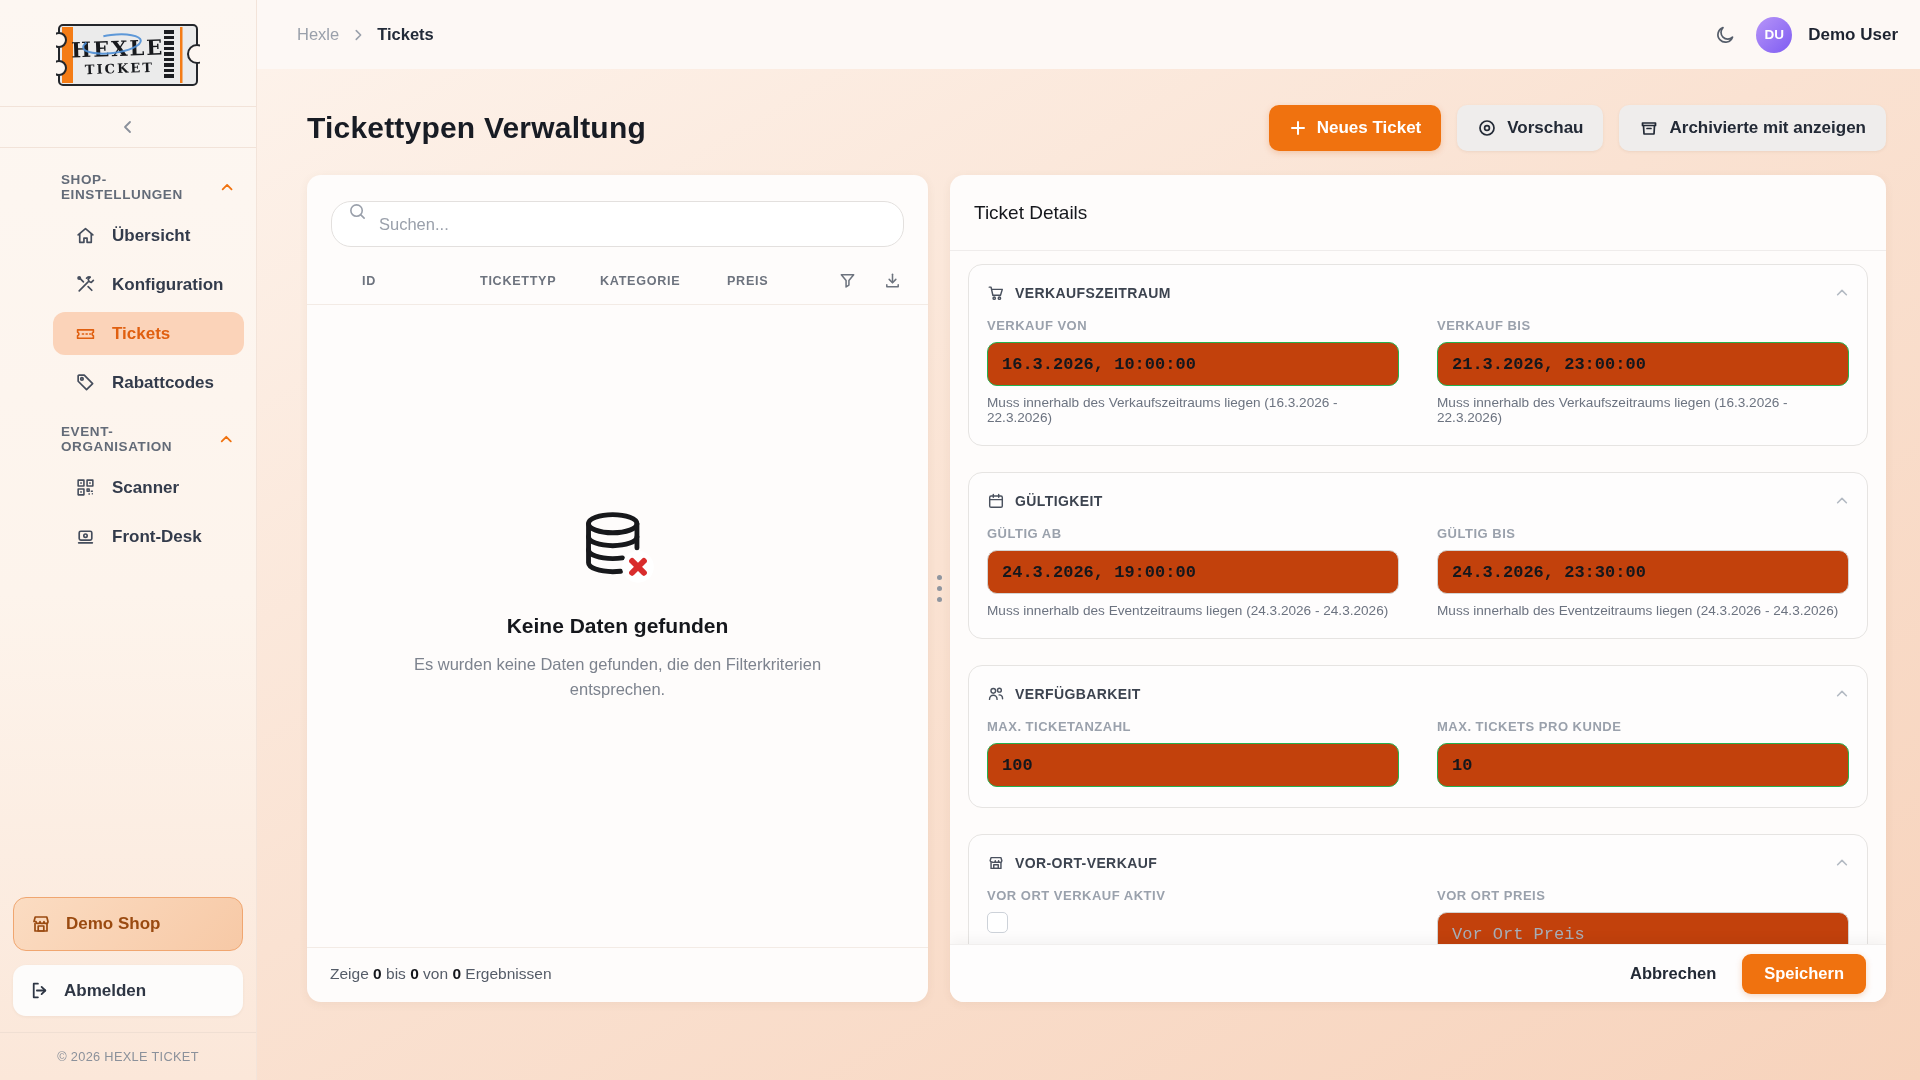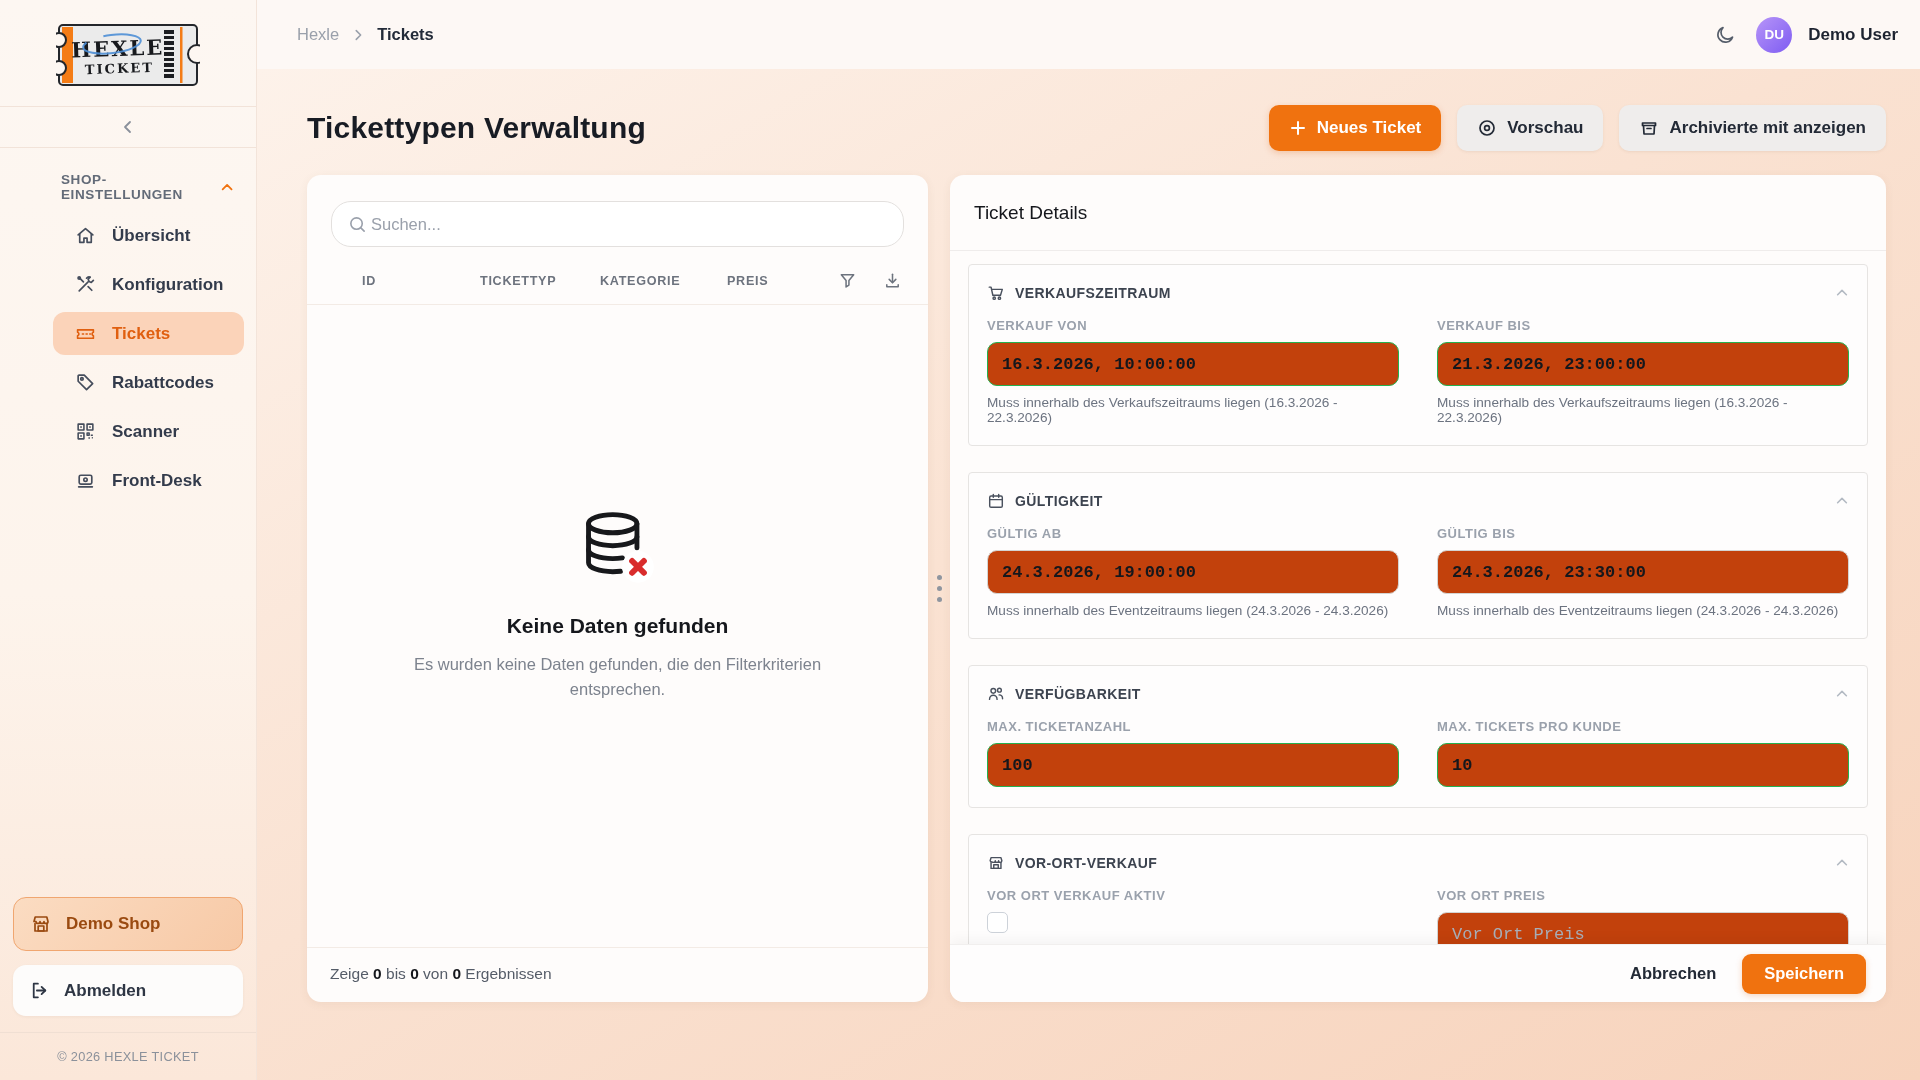--- a/index.html
+++ b/index.html
@@ -105,21 +105,21 @@
   .panels { flex:1; display:flex; margin-bottom:78px; min-height:0; }
 
   
   .left-panel {
     width:621px; flex-shrink:0; background:#fefcfb;
     border-radius:14px; box-shadow:0 2px 10px rgba(120,80,50,.07);
     display:flex; flex-direction:column; overflow:hidden;
   }
   .search-row { padding:26px 24px 18px; }
   .search-box {
-    display:flex; align-items:center; gap:4px;
+    display:flex; gap:12px;
     height:46px; padding:0 16px;
     border:1px solid #e3e0de; border-radius:20px; background:#fff;
     color:#9aa0ab;
   }
   .search-box input {
     border:none; outline:none; flex:1; font-family:inherit;
     font-size:16.5px; color:#333; background:transparent;
   }
   .search-box input::placeholder { color:#9aa0ab; }
   .table-head {
@@ -166,21 +166,21 @@
   .details-head {
     flex-shrink:0; height:76px; display:flex; align-items:center;
     padding:0 24px; border-bottom:1px solid #efeceb;
     font-size:19px; font-weight:400; color:#15171c;
   }
   .details-body {
     flex:1; min-height:0; overflow:hidden;
     padding:13px 18px 0; display:flex; flex-direction:column; gap:26px;
   }
   .card {
-    border:1px solid #e6e4e2; border-radius:4px; background:#fefdfd;
+    border:1px solid #e6e4e2; border-radius:14px; background:#fefdfd;
     padding:19px 18px 20px; flex-shrink:0;
   }
   .card-head {
     display:flex; align-items:center; gap:10px; margin-bottom:16px;
     color:#3c434f; font-size:14px; font-weight:700; letter-spacing:.4px;
   }
   .card-head .ico { color:#4a515e; }
   .card-collapse { margin-left:auto; color:#b3bac3; cursor:pointer; }
   .field-grid { display:flex; gap:38px; }
   .field { flex:1; min-width:0; }
@@ -299,20 +299,26 @@
     <div class="nav-item">
       <span class="ico">
         <svg width="21" height="21" viewBox="0 0 20 20" fill="none" stroke="currentColor" stroke-width="1.6" stroke-linecap="round" stroke-linejoin="round">
             <path d="M3 3.8c0-.44.36-.8.8-.8h5l8 8-5.8 5.8-8-8z"></path>
             <circle cx="6.6" cy="6.6" r="1.2"></circle>
           </svg>
       </span>
       <span>Rabattcodes</span>
     </div>
 
+    <div class="nav-section">
+      <span>EVENT-ORGANISATION</span>
+      <svg width="15" height="15" viewBox="0 0 16 16" fill="none" stroke="#f0720f" stroke-width="2" stroke-linecap="round" stroke-linejoin="round">
+          <polyline points="3 10 8 5 13 10"></polyline>
+        </svg>
+    </div>
 
     <div class="nav-item">
       <span class="ico">
         <svg width="21" height="21" viewBox="0 0 20 20" fill="none" stroke="currentColor" stroke-width="1.5" stroke-linejoin="round">
             <rect x="3" y="3" width="5.5" height="5.5"></rect>
             <rect x="5" y="5" width="1.5" height="1.5" fill="currentColor" stroke="none"></rect>
             <rect x="11.5" y="3" width="5.5" height="5.5"></rect>
             <rect x="13.5" y="5" width="1.5" height="1.5" fill="currentColor" stroke="none"></rect>
             <rect x="3" y="11.5" width="5.5" height="5.5"></rect>
             <rect x="5" y="13.5" width="1.5" height="1.5" fill="currentColor" stroke="none"></rect>

